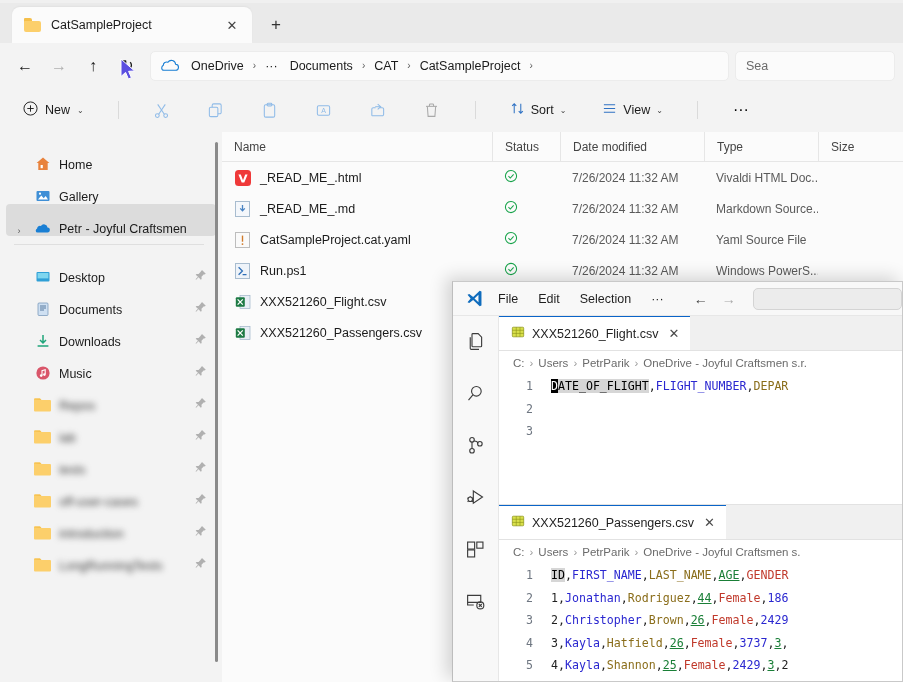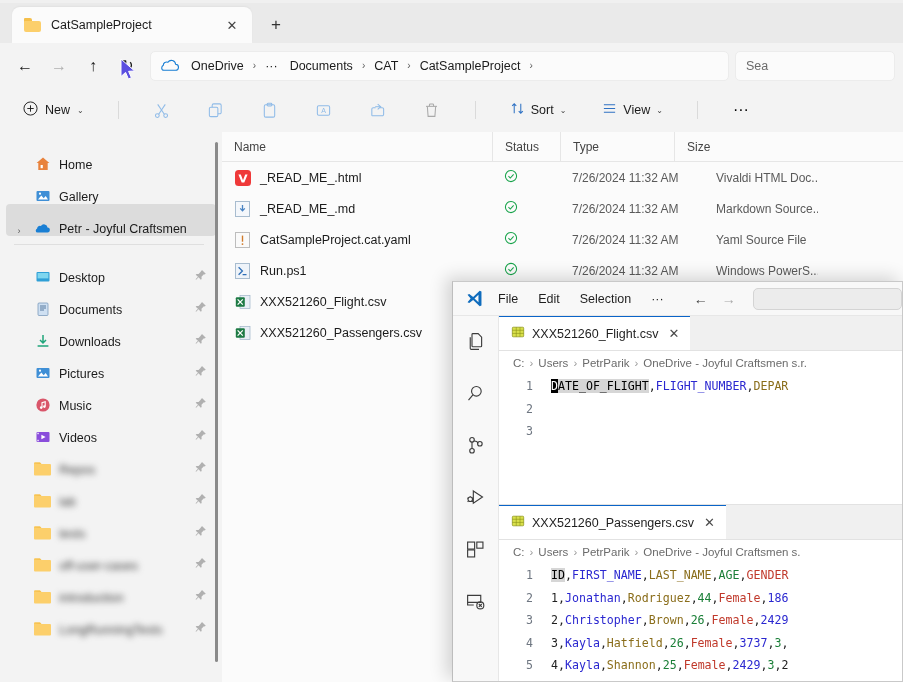--- a/index.html
+++ b/index.html
@@ -194,21 +194,21 @@
     font-size: 11.6px; line-height: 22.6px; padding-top: 1px;
   }
   .cline { display: flex; white-space: pre; }
   .lnum { width: 52px; flex: 0 0 52px; text-align: right; padding-right: 18px; color: #6e7681; }
   .ctext { white-space: pre; }
   .sel { background: #d6d6d6; }
   .cursor { background: #000; color: #fff; }
   .tk-plain { color: #1f1f1f; }
   .tk-blue  { color: #2a27d0; }
   .tk-olive { color: #8a6d1a; }
-  .tk-green { color: #1a7f37; }
+  .tk-green { color: #1a7f37; text-decoration: underline; }
   .tk-red   { color: #c0392b; }
   .tk-comma { color: #1f1f1f; }
   .vs-sep { height: 1px; background: #e2e2e2; }
 
   
   .mouse { position: absolute; left: 120px; top: 58px; width: 18px; height: 24px; pointer-events:none; }
 </style>
 </head>
 <body>
 
@@ -415,56 +415,27 @@
             </span>
             <span class="sb-label">Downloads</span>
             <span class="sb-pin"><svg width="13" height="13" viewBox="0 0 16 16">
                 <path d="M10.2 1.5 14.5 5.8l-1.5 1.1-.8-.3-3 3 .2 2.6-1 .9-2.8-2.8-3 3-.7-.7 3-3L2.1 7l.9-1 2.6.2 3-3-.3-.8z" fill="#7a7a7a"></path>
               </svg></span>
           </div>
           <div class="sb-item">
             <span class="sb-exp"></span>
             <span class="sb-ico">
               <svg width="16" height="16" viewBox="0 0 16 16">
-                <rect x="1.5" y="3" width="13" height="10" rx="1" fill="#3f8fd6"></rect>
-                <path d="M3 11.5 6.3 7.4l2.4 2.8 2-2.2 2.3 3.5z" fill="#fff"></path>
-                <circle cx="5" cy="5.7" r="1.1" fill="#fff"></circle>
-              </svg>
-            </span>
-            <span class="sb-label">Pictures</span>
-            <span class="sb-pin"><svg width="13" height="13" viewBox="0 0 16 16">
-                <path d="M10.2 1.5 14.5 5.8l-1.5 1.1-.8-.3-3 3 .2 2.6-1 .9-2.8-2.8-3 3-.7-.7 3-3L2.1 7l.9-1 2.6.2 3-3-.3-.8z" fill="#7a7a7a"></path>
-              </svg></span>
-          </div>
-          <div class="sb-item">
-            <span class="sb-exp"></span>
-            <span class="sb-ico">
-              <svg width="16" height="16" viewBox="0 0 16 16">
                 <circle cx="8" cy="8" r="6.6" fill="#d9566a"></circle>
                 <path d="M7 10.5V5.6l3.2-.9v4.6" stroke="#fff" stroke-width="1.1" fill="none"></path>
                 <circle cx="6.2" cy="10.6" r="1.3" fill="#fff"></circle>
                 <circle cx="9.4" cy="9.6" r="1.3" fill="#fff"></circle>
               </svg>
             </span>
             <span class="sb-label">Music</span>
-            <span class="sb-pin"><svg width="13" height="13" viewBox="0 0 16 16">
-                <path d="M10.2 1.5 14.5 5.8l-1.5 1.1-.8-.3-3 3 .2 2.6-1 .9-2.8-2.8-3 3-.7-.7 3-3L2.1 7l.9-1 2.6.2 3-3-.3-.8z" fill="#7a7a7a"></path>
-              </svg></span>
-          </div>
-          <div class="sb-item">
-            <span class="sb-exp"></span>
-            <span class="sb-ico">
-              <svg width="16" height="16" viewBox="0 0 16 16">
-                <rect x="1.5" y="3" width="13" height="10" rx="1" fill="#8a4ddb"></rect>
-                <path d="M6.4 5.8 10.6 8l-4.2 2.2z" fill="#fff"></path>
-                <rect x="2.4" y="3.8" width="1.3" height="1.4" fill="#fff"></rect>
-                <rect x="2.4" y="10.8" width="1.3" height="1.4" fill="#fff"></rect>
-              </svg>
-            </span>
-            <span class="sb-label">Videos</span>
             <span class="sb-pin"><svg width="13" height="13" viewBox="0 0 16 16">
                 <path d="M10.2 1.5 14.5 5.8l-1.5 1.1-.8-.3-3 3 .2 2.6-1 .9-2.8-2.8-3 3-.7-.7 3-3L2.1 7l.9-1 2.6.2 3-3-.3-.8z" fill="#7a7a7a"></path>
               </svg></span>
           </div>
           <div class="sb-item">
             <span class="sb-exp"></span>
             <span class="sb-ico">
               <svg width="17" height="14" viewBox="0 0 17 14">
                 <path d="M0 1.5A1 1 0 0 1 1 .5h5l1.4 1.6H16a1 1 0 0 1 1 1v9.4a1 1 0 0 1-1 1H1a1 1 0 0 1-1-1z" fill="#fccf6b"></path>
                 <path d="M0 1.5A1 1 0 0 1 1 .5h5l1.4 1.6H7z" fill="#f5bf4a"></path>
@@ -543,20 +514,21 @@
           <div class="sb-scroll"></div>
         </div>
 
       <div class="filelist">
         <div class="lhead">
           <div class="col col-name">
             <span>Name</span>
             <span class="sortarrow">⌃</span>
           </div>
           <div class="col col-status">Status</div>
+          <div class="col col-date">Date modified</div>
           <div class="col col-type">Type</div>
           <div class="col col-size">Size</div>
         </div>
         <div id="rows">
             <div class="lrow">
               <div class="cell col-name">
                 <span class="ficon">
                   <svg width="16" height="16" viewBox="0 0 16 16">
                     <rect width="16" height="16" rx="3.5" fill="#ef3939"></rect>
                     <path d="M3.4 4.4h2.4L8 10.2l2.2-5.8h2.4L9.3 12.4H6.7z" fill="#fff"></path>

